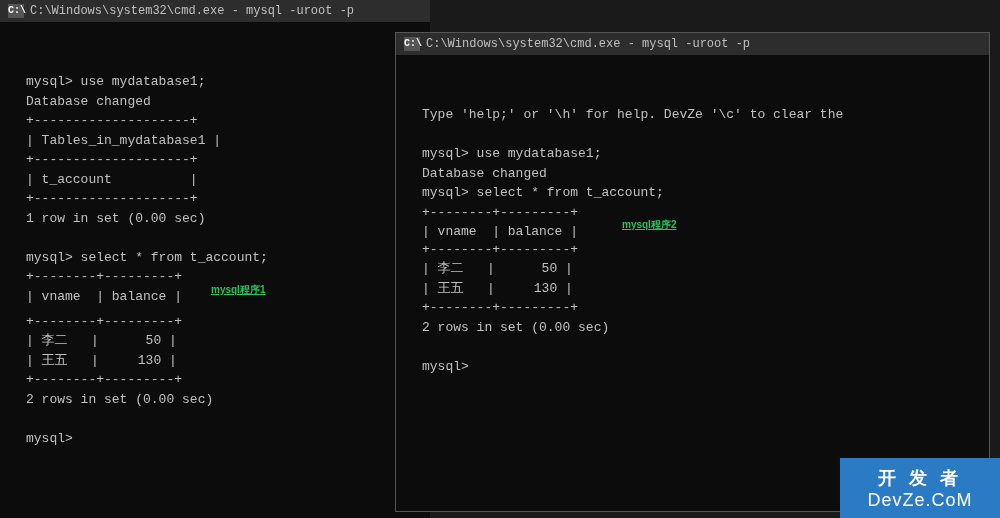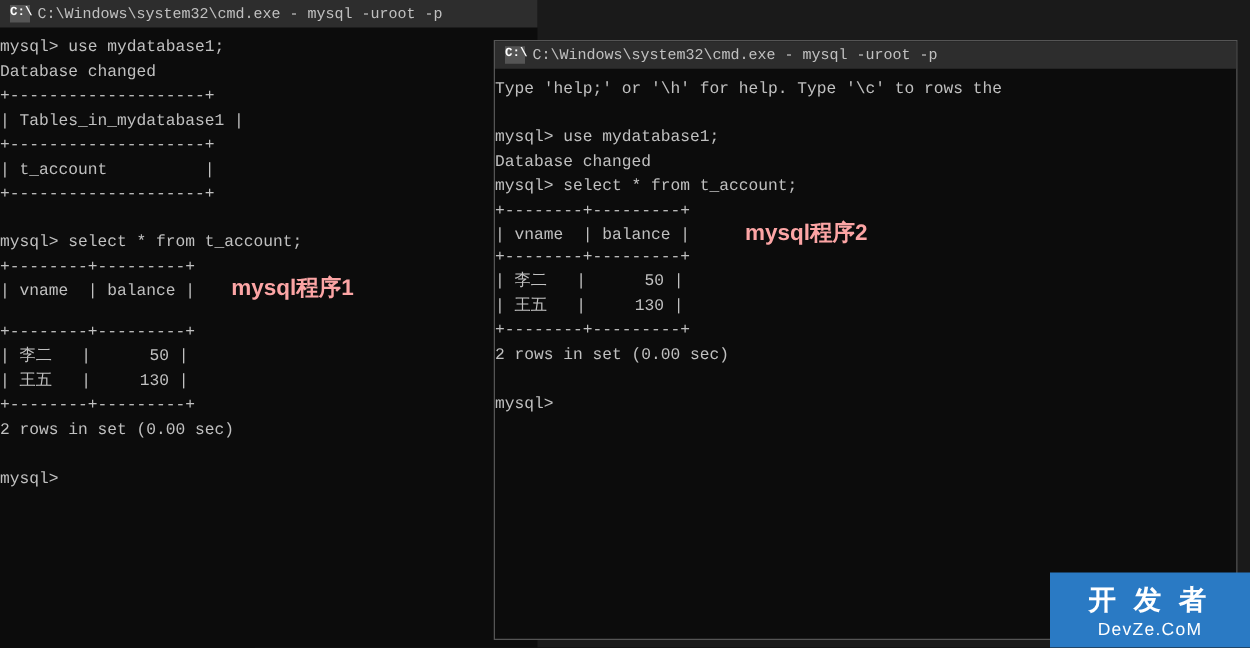--- a/index.html
+++ b/index.html
@@ -42,22 +42,23 @@
       background: #555;
       display: inline-block;
       font-size: 10px;
       color: #fff;
       text-align: center;
       line-height: 14px;
       font-weight: bold;
     }
 
     .terminal-body {
-      padding: 6px 0;
+      padding: 6px 26px;
       overflow: hidden;
+      margin-top: 44px;
     }
 
     .term-line {
       white-space: pre;
       color: #c0c0c0;
     }
 
     .term-table {
       color: #c0c0c0;
       white-space: pre;
@@ -73,71 +74,73 @@
       width: 595px;
       height: 480px;
       background: #0c0c0c;
       color: #c0c0c0;
       font-size: 13px;
       line-height: 1.5;
       border: 1px solid #555;
     }
 
     .label-red {
-      color: #fca5a5;
+      color: #22c55e;
       font-family: 'Microsoft YaHei', Arial, sans-serif;
-      font-size: 18px;
+      font-size: 10px;
       font-weight: bold;
+      text-decoration: underline;
     }
 
     
     .watermark {
       position: absolute;
       bottom: 0;
       right: 0;
       width: 160px;
       height: 60px;
       background: #2a7ac4;
       display: flex;
       flex-direction: column;
       align-items: center;
       justify-content: center;
     }
 
     .watermark-line1 {
       color: #fff;
-      font-size: 22px;
+      font-size: 18px;
       font-family: 'Microsoft YaHei', Arial, sans-serif;
       letter-spacing: 4px;
       font-weight: bold;
     }
 
     .watermark-line2 {
       color: #fff;
-      font-size: 14px;
+      font-size: 18px;
       font-family: Arial, sans-serif;
       letter-spacing: 1px;
     }
   </style>
 </head>
 <body>
 
 <div class="terminal-left">
   <div class="terminal-titlebar">
     <span class="titlebar-icon">C:\</span>
     <span>C:\Windows\system32\cmd.exe - mysql -uroot -p</span>
   </div>
   <div class="terminal-body">
     <div class="term-line">mysql&gt; use mydatabase1;</div>
     <div class="term-line">Database changed</div>
     <div class="term-table">+--------------------+
 | Tables_in_mydatabase1 |
 +--------------------+
 | t_account          |
 +--------------------+</div>
+    <div class="term-line">1 row in set (0.00 sec)</div>
     <div class="term-line">&nbsp;</div>
     <div style="display:flex; align-items:center; gap: 10px;">
       <span class="term-line">mysql&gt; select * from t_account;</span>
     </div>
     <div class="term-table">+--------+---------+
 | vname  | balance | </div>
     <span class="label-red" style="position:relative; left:185px; top:-26px;text-align:right;">mysql程序1</span>
     <div class="term-table" style="margin-top:-14px;">+--------+---------+
 | 李二   |      50 |
 | 王五   |     130 |
@@ -147,21 +150,21 @@
     <div class="term-line">mysql&gt;</div>
   </div>
 </div>
 
 <div class="terminal-right">
   <div class="terminal-titlebar">
     <span class="titlebar-icon">C:\</span>
     <span>C:\Windows\system32\cmd.exe - mysql -uroot -p</span>
   </div>
   <div class="terminal-body">
-    <div class="term-line">Type 'help;' or '\h' for help. Type '\c' to rows the</div>
+    <div class="term-line">Type 'help;' or '\h' for help. DevZe '\c' to clear the</div>
     <div class="term-line">&nbsp;</div>
     <div class="term-line">mysql&gt; use mydatabase1;</div>
     <div class="term-line">Database changed</div>
     <div class="term-line">mysql&gt; select * from t_account;</div>
     <div style="display:flex; align-items:center; gap:10px; position:relative;">
       <div class="term-table">+--------+---------+
 | vname  | balance | </div>
       <span class="label-red" style="position:absolute; left:200px; top:14px;">mysql程序2</span>
     </div>
     <div class="term-table" style="margin-top:-2px;">+--------+---------+

